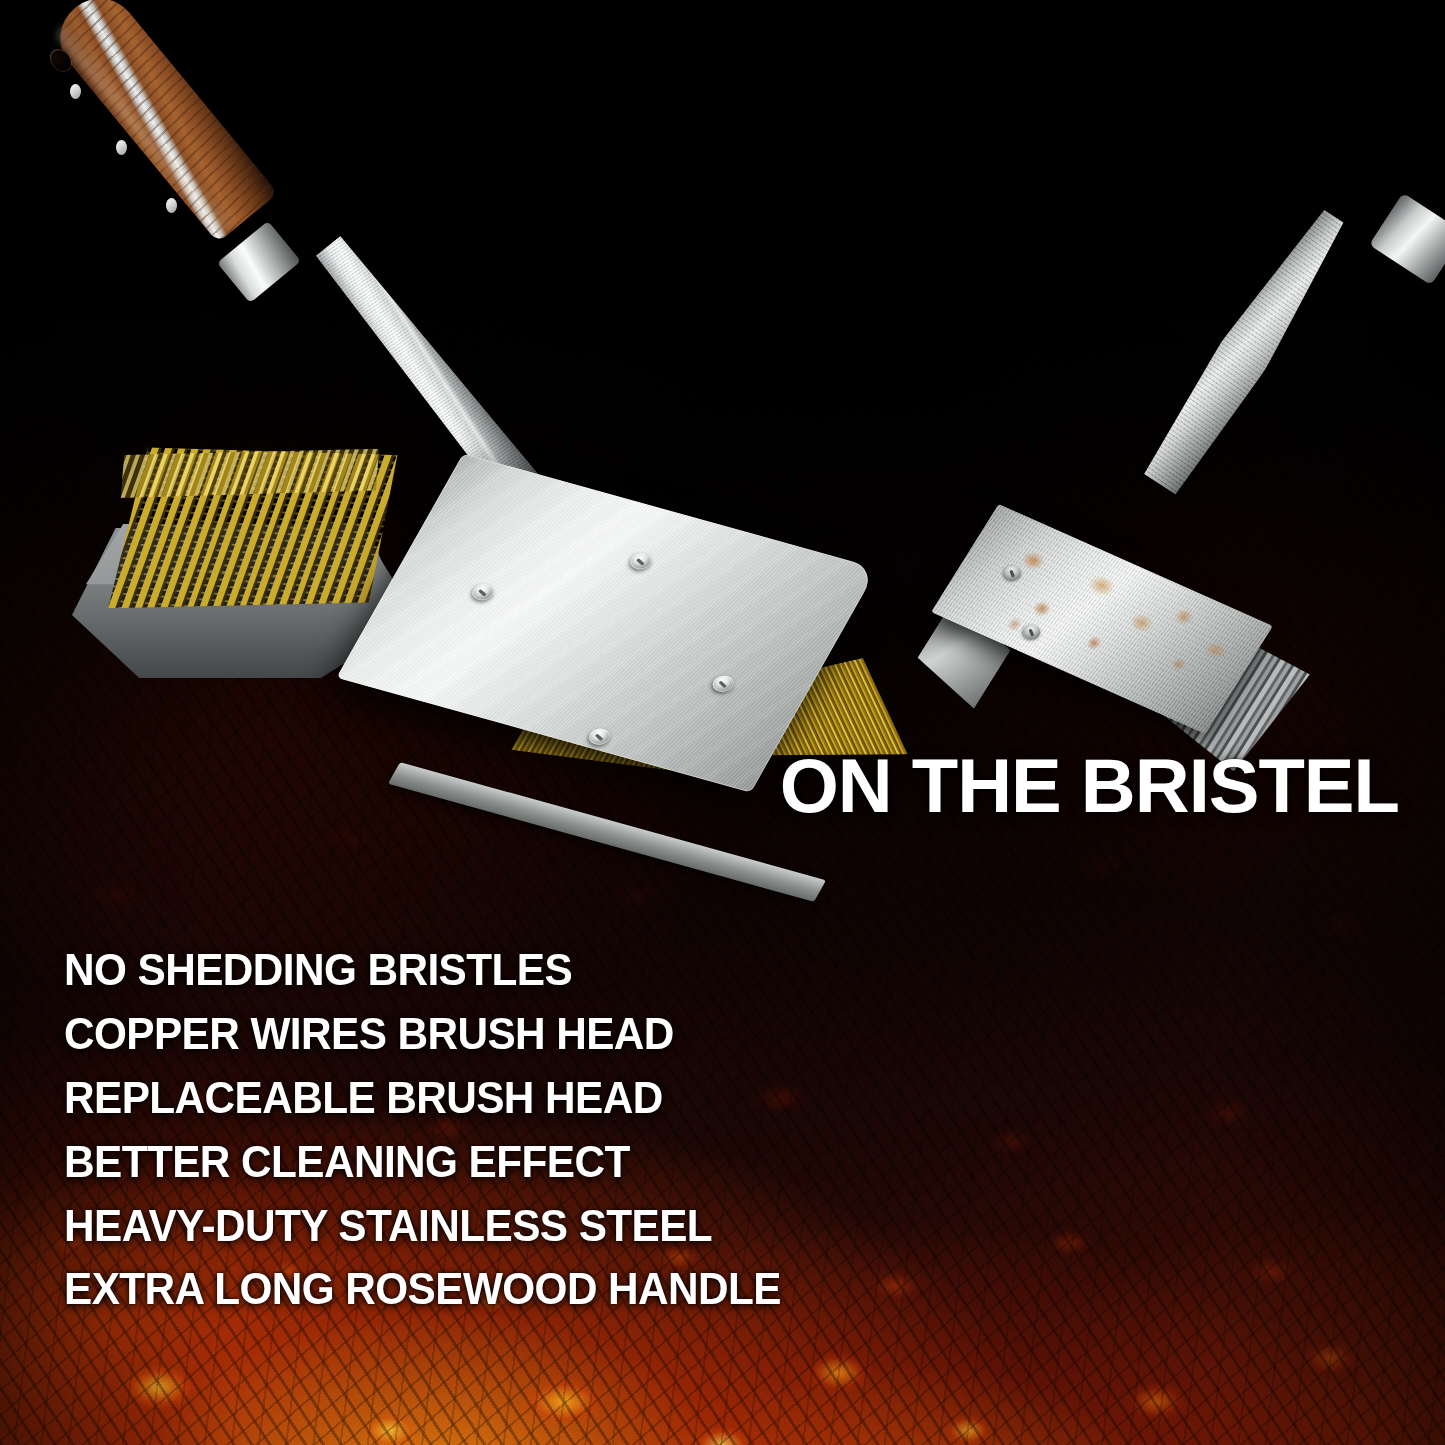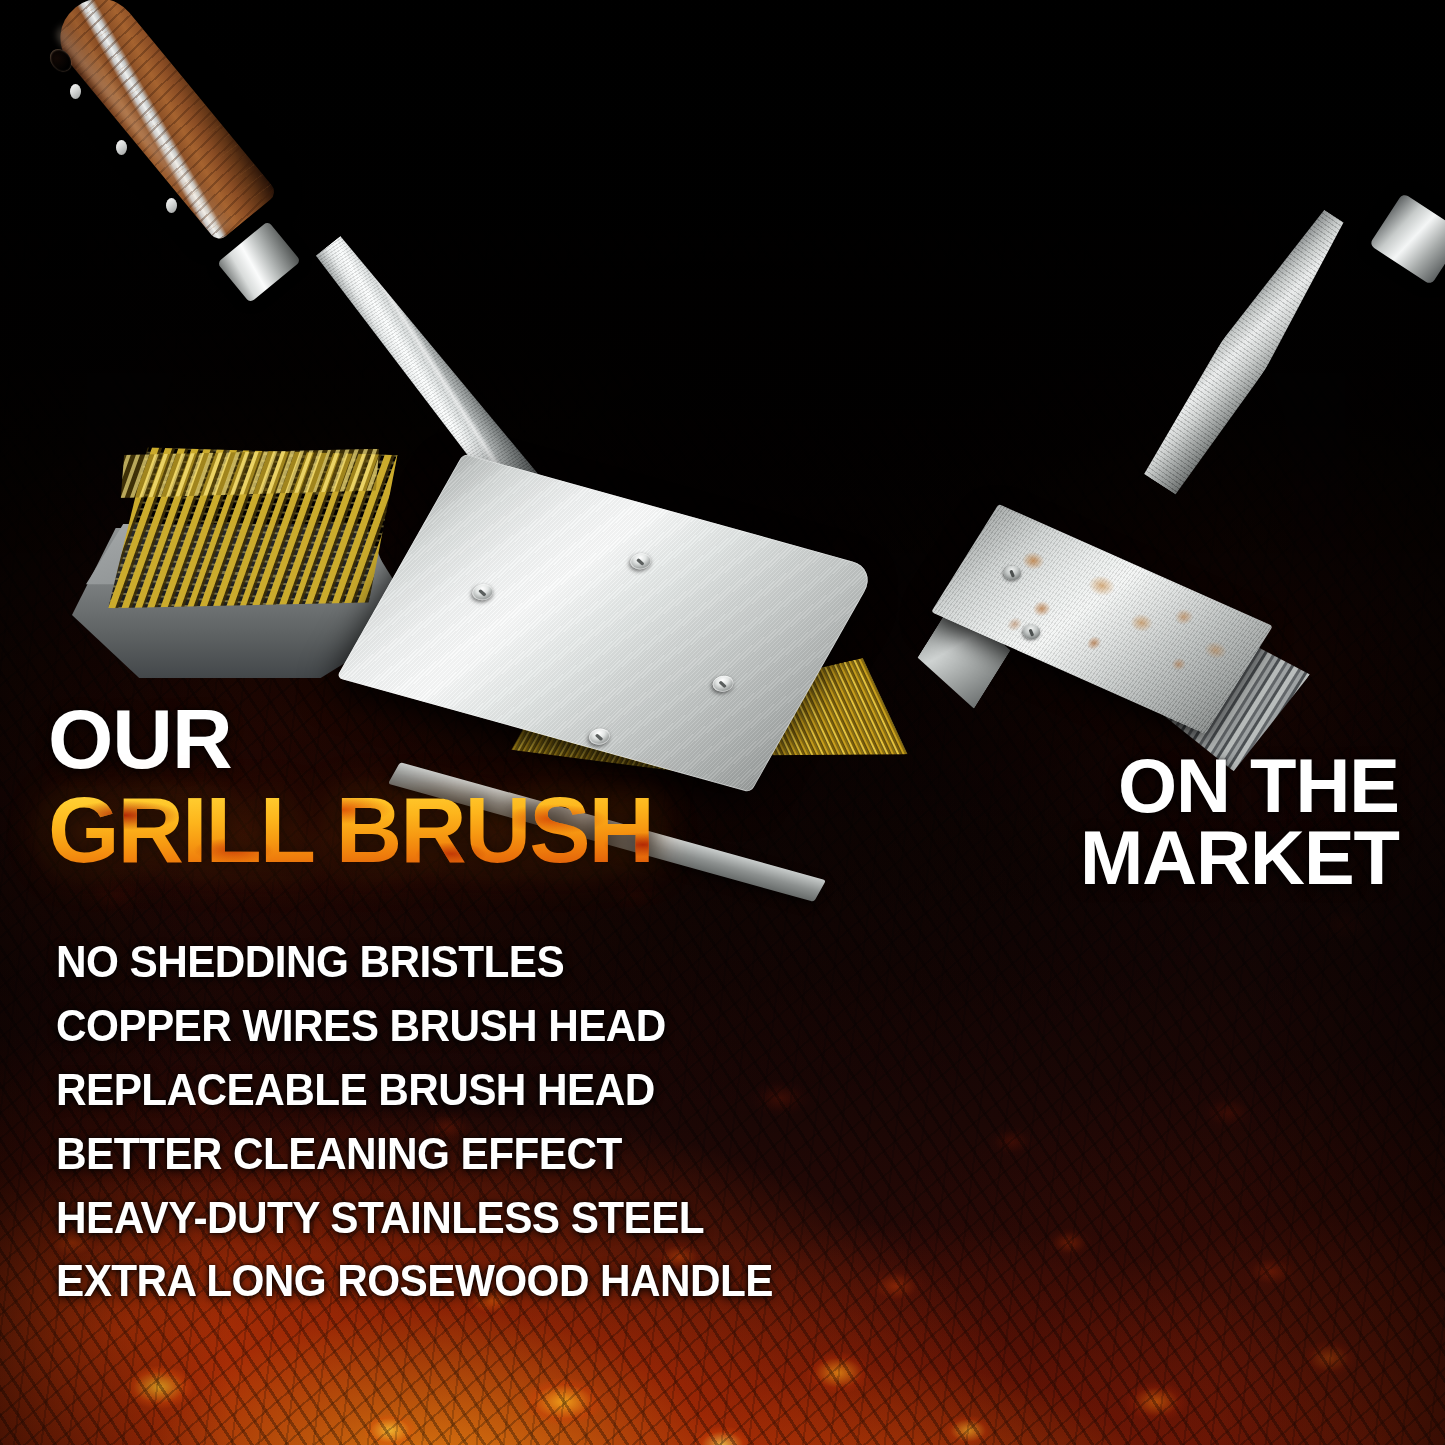--- a/index.html
+++ b/index.html
@@ -389,21 +389,21 @@
       radial-gradient(ellipse 10% 21% at 93% 66%, #b22a05 0%, rgba(178,42,5,0) 62%),
       linear-gradient(178deg, #ffd84a 0%, #ffcb2e 18%, #fdb51c 38%, #f79a12 56%, #ef7d0c 72%, #e2620a 86%, #c84205 100%);
     -webkit-background-clip:text;
     background-clip:text;
     color:transparent;
     -webkit-text-fill-color:transparent;
     filter:drop-shadow(0 3px 12px rgba(0,0,0,.9)) drop-shadow(0 0 18px rgba(255,120,10,.28));
   }
 
   
-  .feat-list{position:absolute;margin:0;padding:0;list-style:none;}
+  .feat-list{position:absolute;margin:8px;padding:0;list-style:none;}
   .feat-list li{
     font-weight:700;
     color:#fff;
     white-space:nowrap;
     text-shadow:0 2px 10px rgba(0,0,0,.95), 0 0 4px rgba(0,0,0,.85);
   }
 
   #our-features{
     left:56px;top:930px;width:800px;text-align:left;
   }
@@ -485,27 +485,23 @@
     <div class="steel-bristles"></div>
     <div class="other-bevel"></div>
     <div class="other-plate">
       <div class="other-plate-grain"></div>
       <div class="rust"></div>
       <div class="other-screw" id="osc1"></div>
       <div class="other-screw" id="osc2"></div>
     </div>
   </div>
 
-  <div class="head-block" id="our-heading">
-    <span class="h-white">OUR</span>
-    <span class="h-fire">GRILL BRUSH</span>
-  </div>
 
   <div class="head-block" id="other-heading">
-    <span class="h-white l2">ON THE MARKET</span>
+    <span class="h-white l2">ON THE BRISTEL</span>
   </div>
 
   <ul class="feat-list" id="our-features">
     <li>NO SHEDDING BRISTLES</li>
     <li>COPPER WIRES BRUSH HEAD</li>
     <li>REPLACEABLE BRUSH HEAD</li>
     <li>BETTER CLEANING EFFECT</li>
     <li>HEAVY-DUTY STAINLESS STEEL</li>
     <li>EXTRA LONG ROSEWOOD HANDLE</li>
   </ul>

